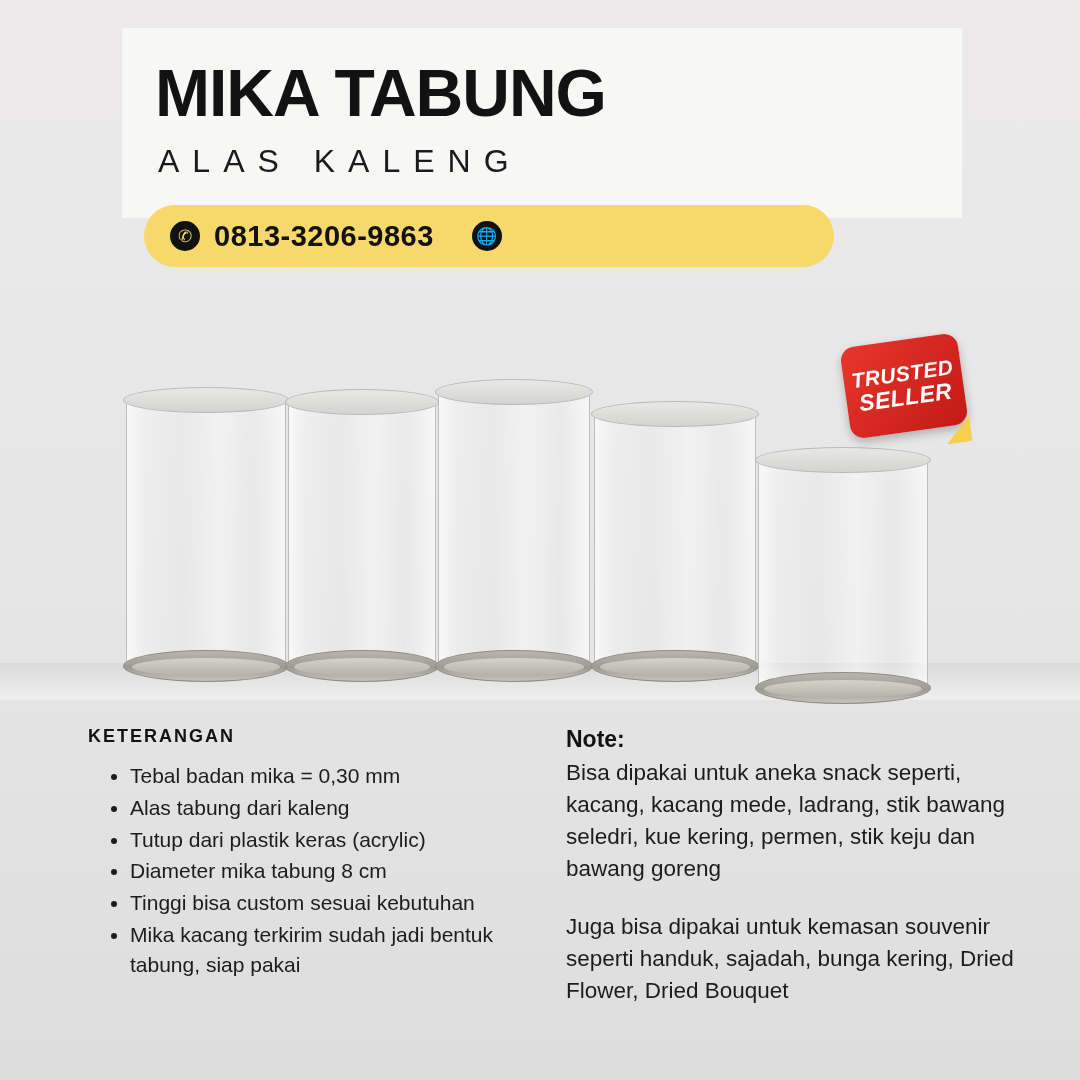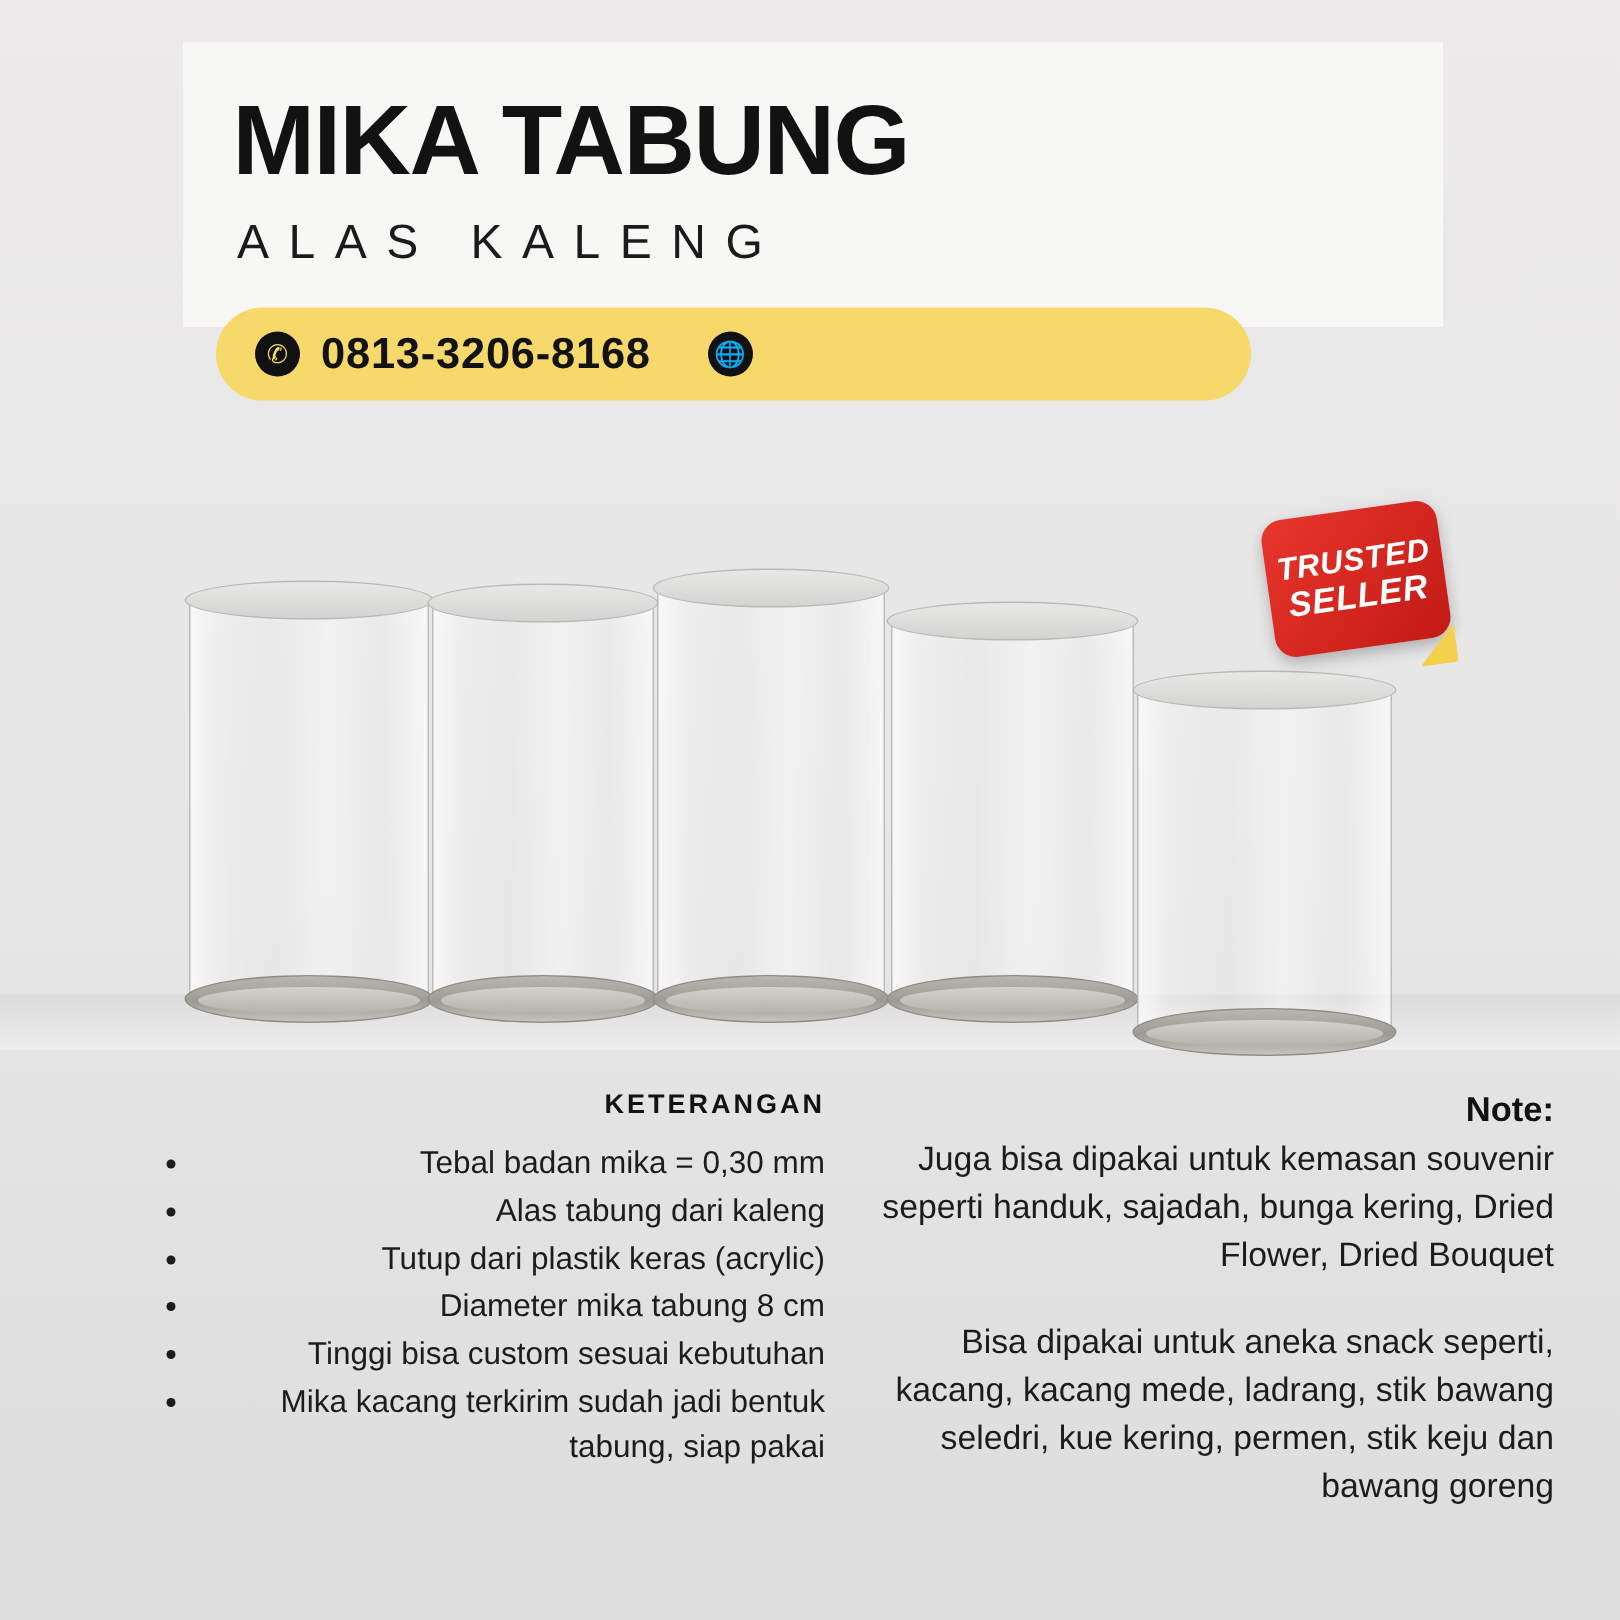--- a/index.html
+++ b/index.html
@@ -12,21 +12,20 @@
     font-family: "Liberation Sans", sans-serif;
     background: #e9e9ea;
     overflow: hidden;
   }
   .poster {
     position: relative;
     width: 1080px;
     height: 1080px;
     background: linear-gradient(to bottom, #eceaea 0%, #e6e5e5 60%, #dedddd 100%);
     overflow: hidden;
-    text-align: right;
   }
 
   
   .header-card {
     position: absolute;
     left: 122px;
     top: 28px;
     width: 840px;
     height: 190px;
     background: #f7f7f5;
@@ -249,21 +248,21 @@
 <body>
 
 <div class="poster">
 
   <div class="header-card"></div>
   <div class="title">MIKA TABUNG</div>
   <div class="subtitle">ALAS KALENG</div>
 
   <div class="contact-bar">
     <span class="circ-icon">✆</span>
-    <span class="phone-text">0813-3206-8168</span>
+    <span class="phone-text">0813-3206-9863</span>
     <span class="contact-gap"></span>
     <span class="circ-icon">🌐</span>
   </div>
 
   <div class="photo">
     <div class="shelf"></div>
 
     <div class="tube" style="left:126px; top:118px; width:160px; height:270px;">
       <div class="body"></div>
       <div class="lid"></div>
@@ -316,17 +315,17 @@
       <li>Alas tabung dari kaleng</li>
       <li>Tutup dari plastik keras (acrylic)</li>
       <li>Diameter mika tabung 8 cm</li>
       <li>Tinggi bisa custom sesuai kebutuhan</li>
       <li>Mika kacang terkirim sudah jadi bentuk tabung, siap pakai</li>
     </ul>
   </div>
 
   <div class="col-right">
     <div class="note-head">Note:</div>
+    <p class="note-p">Bisa dipakai untuk aneka snack seperti, kacang, kacang mede, ladrang, stik bawang seledri, kue kering, permen, stik keju dan bawang goreng</p>
     <p class="note-p">Juga bisa dipakai untuk kemasan souvenir seperti handuk, sajadah, bunga kering, Dried Flower, Dried Bouquet</p>
-    <p class="note-p">Bisa dipakai untuk aneka snack seperti, kacang, kacang mede, ladrang, stik bawang seledri, kue kering, permen, stik keju dan bawang goreng</p>
   </div>
 
 </div>
 
 </body></html>

